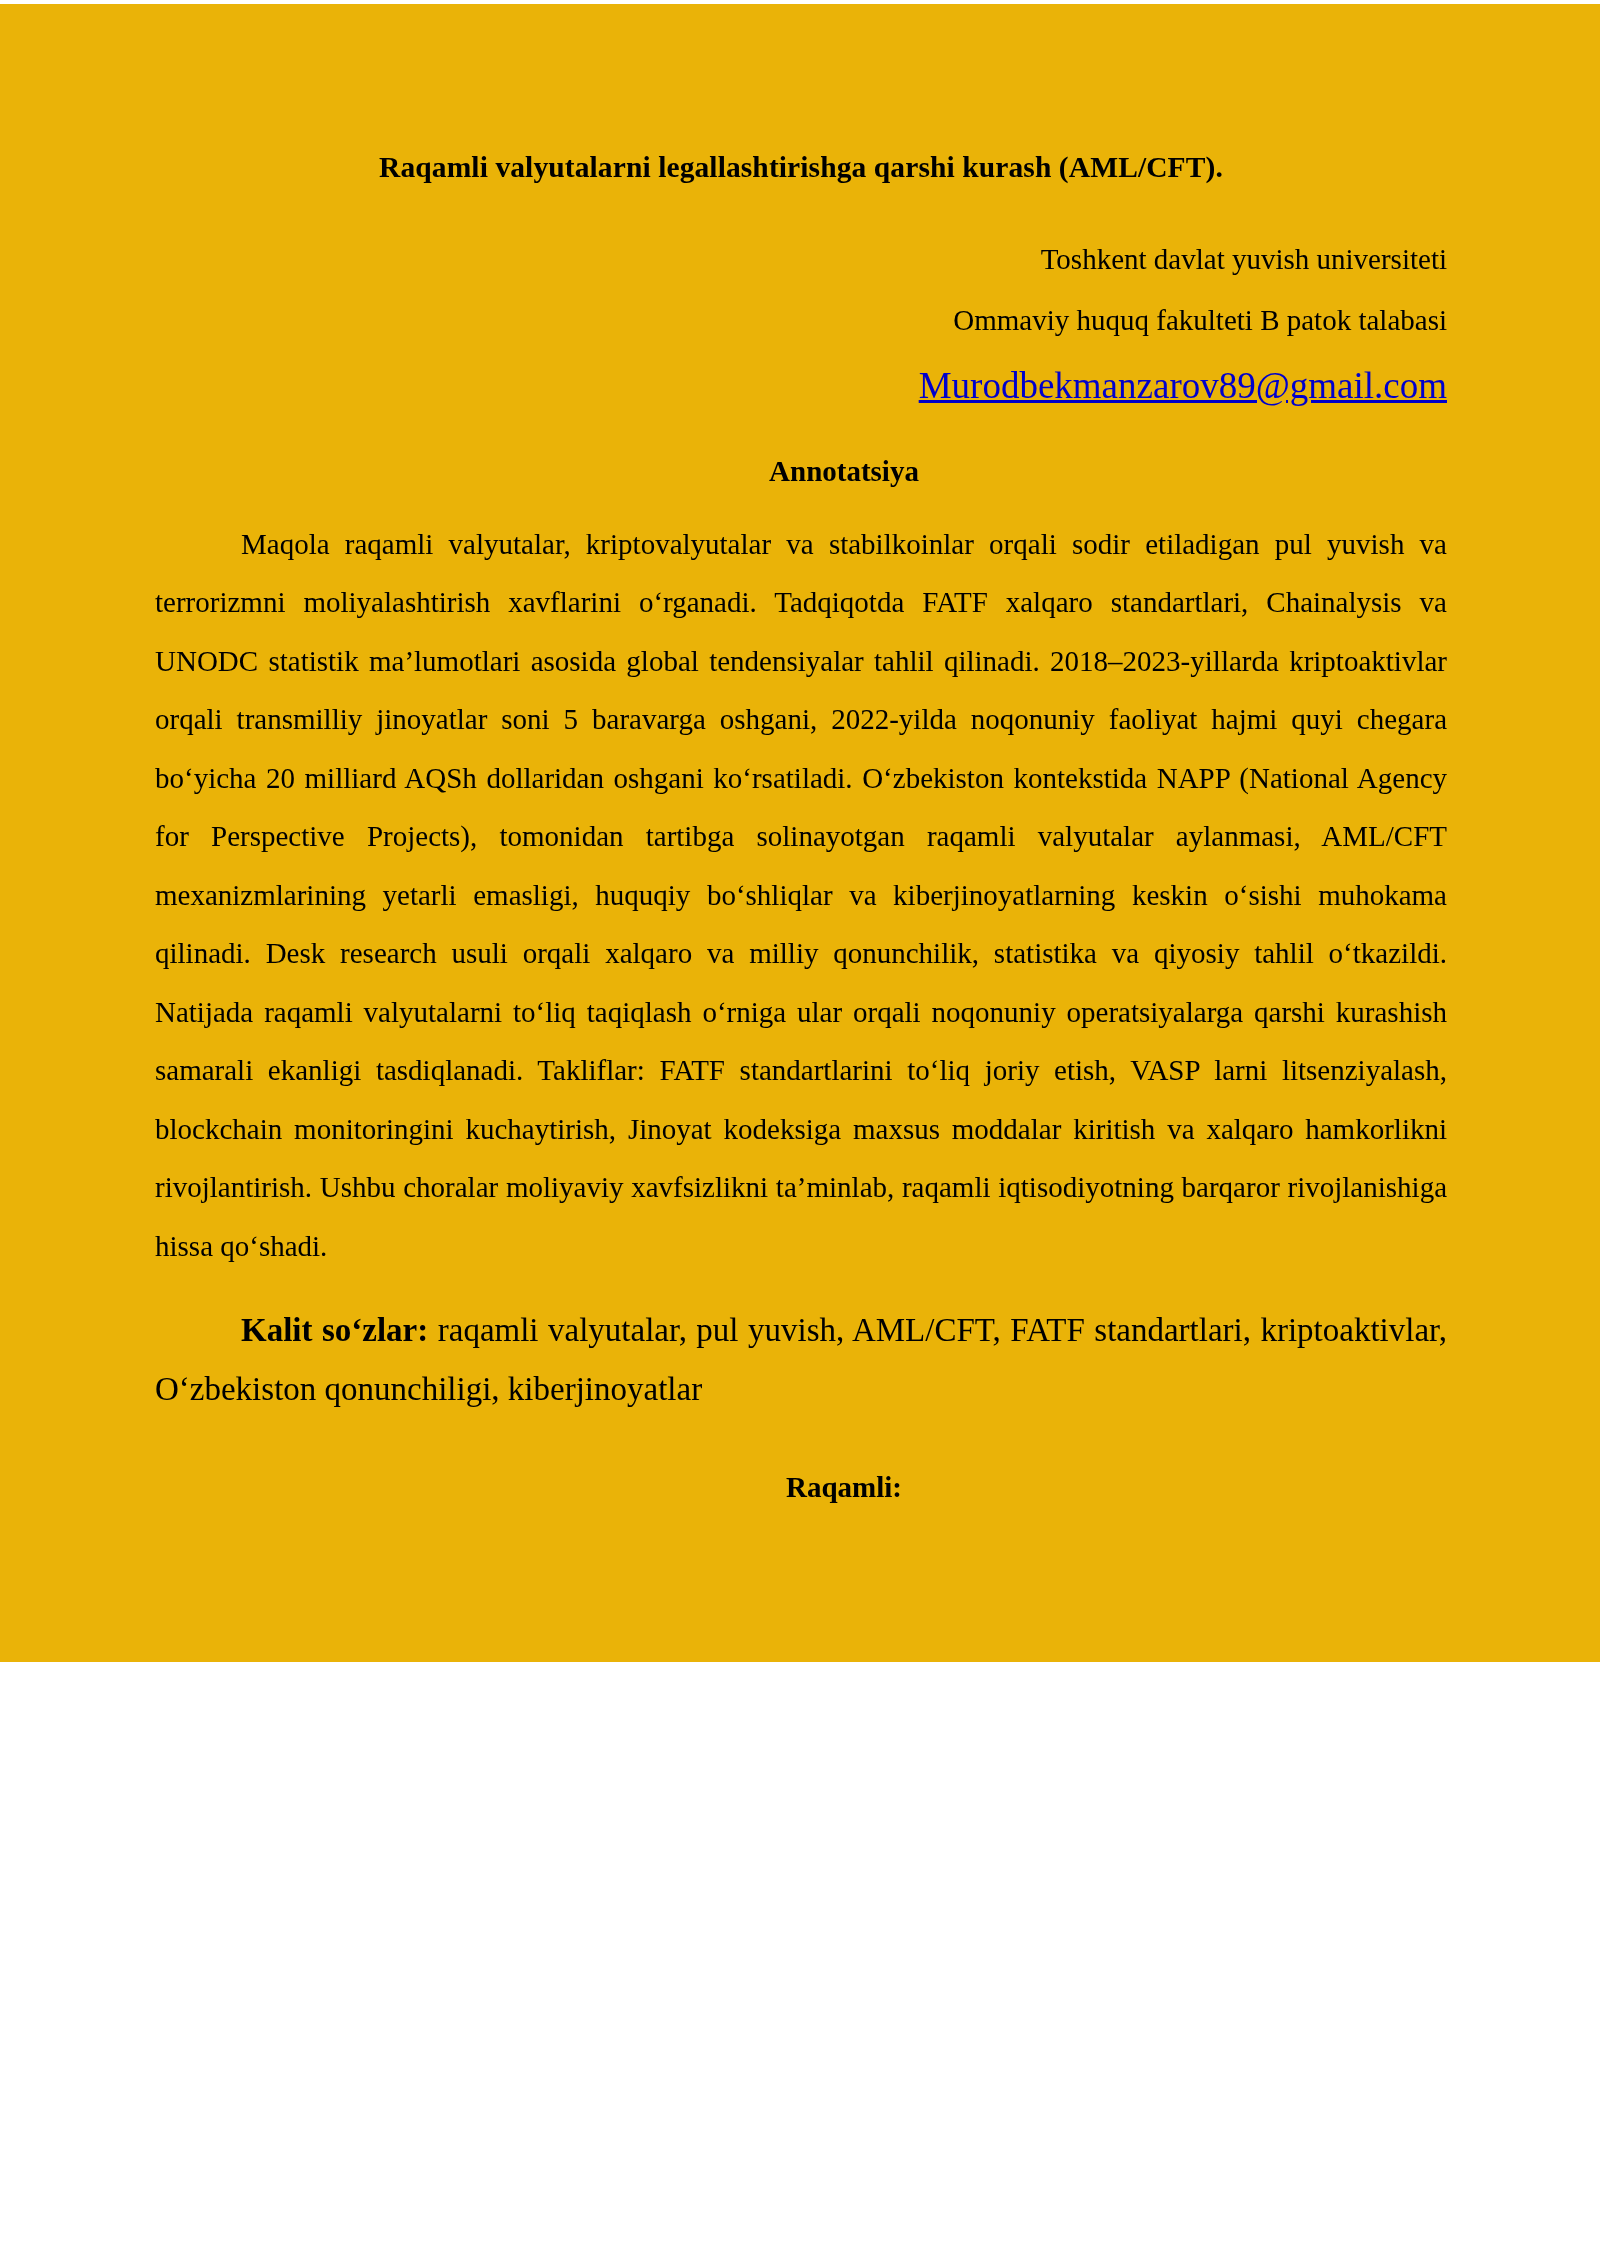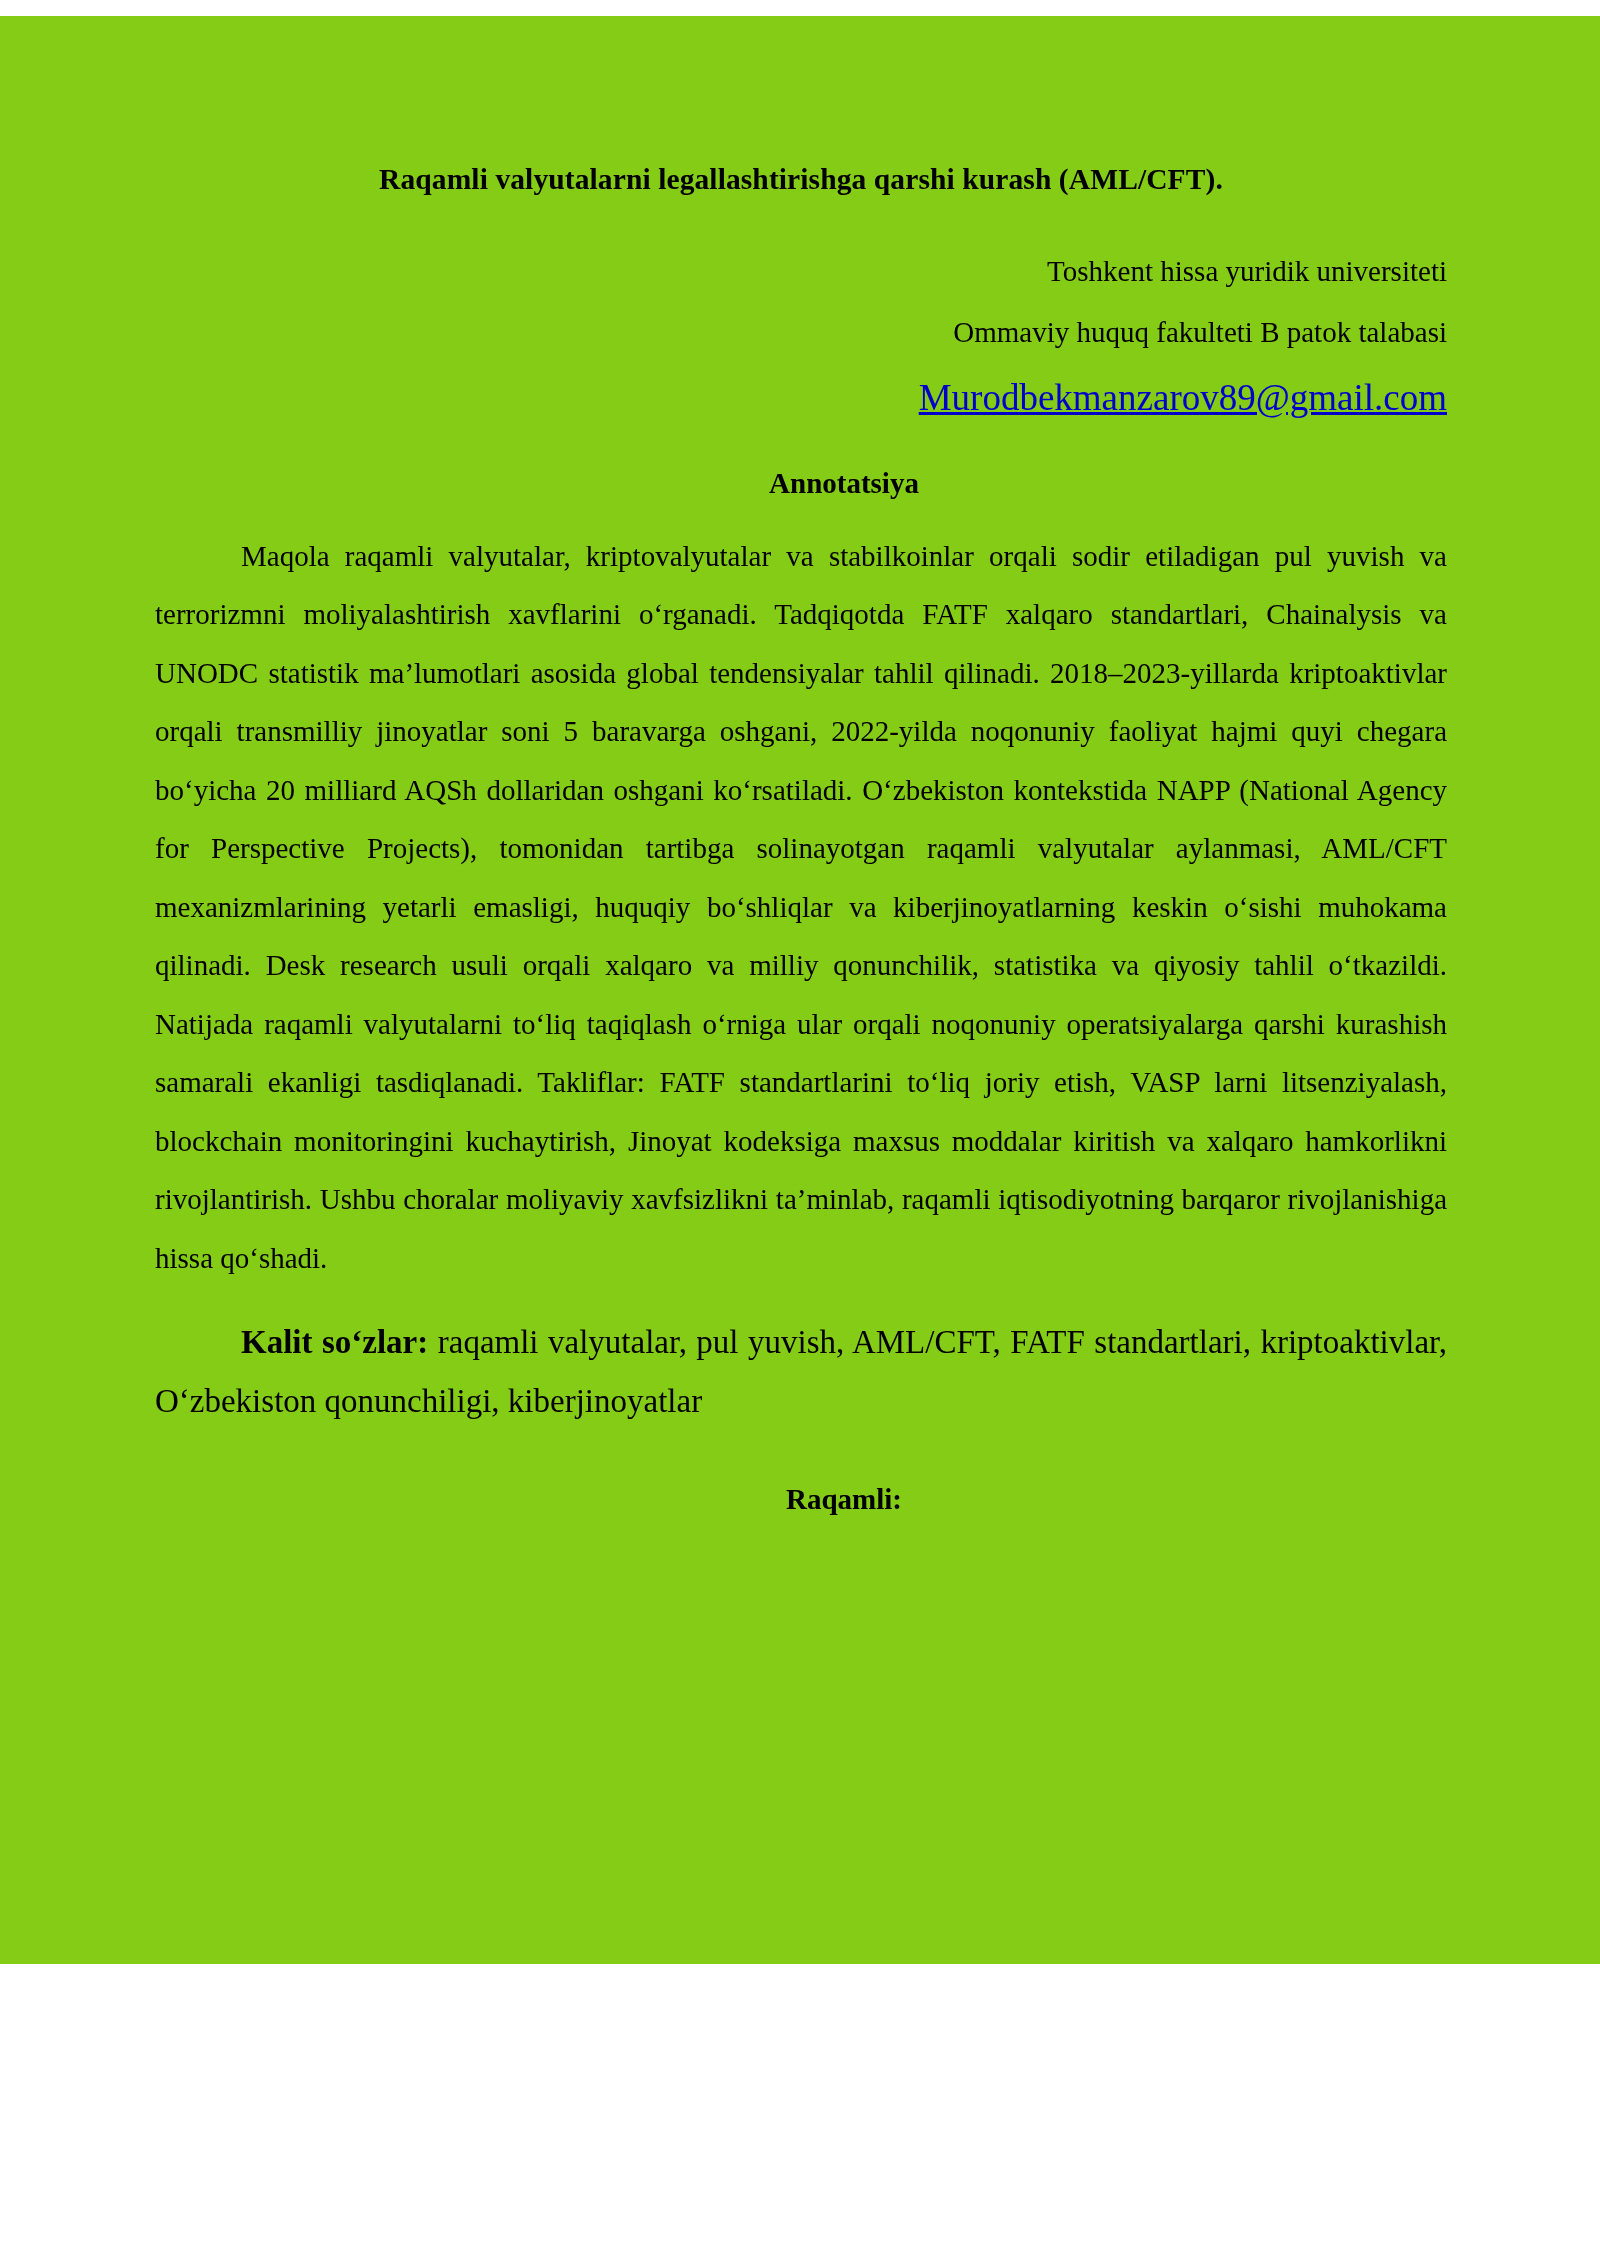--- a/index.html
+++ b/index.html
@@ -7,23 +7,23 @@
     padding: 0;
     background: #ffffff;
   }
   body {
     font-family: "Liberation Serif", "DejaVu Serif", serif;
     color: #000000;
   }
   .page {
     position: relative;
     width: 1600px;
-    height: 1948px;
-    margin: 16px auto;
-    background: #84cc16;
+    height: 1658px;
+    margin: 4px auto;
+    background: #eab308;
     box-sizing: border-box;
     padding: 0;
     overflow: hidden;
   }
   .content {
     position: absolute;
     left: 155px;
     top: 0;
     width: 1292px;
   }
@@ -96,21 +96,21 @@
 </style>
 </head>
 <body>
 
 <div class="page">
   <div class="content">
 
     <h1 class="doc-title">Raqamli valyutalarni legallashtirishga qarshi kurash (AML/CFT).</h1>
 
     <div class="affil-block">
-      <p class="affil-line">Toshkent hissa yuridik universiteti</p>
+      <p class="affil-line">Toshkent davlat yuvish universiteti</p>
       <p class="affil-line">Ommaviy huquq fakulteti B patok talabasi</p>
       <p class="affil-line">
         <a class="email-link" href="#">Murodbekmanzarov89@gmail.com</a>
       </p>
     </div>
 
     <h2 class="section-heading heading-annotatsiya">Annotatsiya</h2>
 
     <p class="body-para">Maqola raqamli valyutalar, kriptovalyutalar va stabilkoinlar orqali sodir etiladigan pul yuvish va terrorizmni moliyalashtirish xavflarini o‘rganadi. Tadqiqotda FATF xalqaro standartlari, Chainalysis va UNODC statistik ma’lumotlari asosida global tendensiyalar tahlil qilinadi. 2018–2023-yillarda kriptoaktivlar orqali transmilliy jinoyatlar soni 5 baravarga oshgani, 2022-yilda noqonuniy faoliyat hajmi quyi chegara bo‘yicha 20 milliard AQSh dollaridan oshgani ko‘rsatiladi. O‘zbekiston kontekstida NAPP (National Agency for Perspective Projects), tomonidan tartibga solinayotgan raqamli valyutalar aylanmasi, AML/CFT mexanizmlarining yetarli emasligi, huquqiy bo‘shliqlar va kiberjinoyatlarning keskin o‘sishi muhokama qilinadi. Desk research usuli orqali xalqaro va milliy qonunchilik, statistika va qiyosiy tahlil o‘tkazildi. Natijada raqamli valyutalarni to‘liq taqiqlash o‘rniga ular orqali noqonuniy operatsiyalarga qarshi kurashish samarali ekanligi tasdiqlanadi. Takliflar: FATF standartlarini to‘liq joriy etish, VASP larni litsenziyalash, blockchain monitoringini kuchaytirish, Jinoyat kodeksiga maxsus moddalar kiritish va xalqaro hamkorlikni rivojlantirish. Ushbu choralar moliyaviy xavfsizlikni ta’minlab, raqamli iqtisodiyotning barqaror rivojlanishiga hissa qo‘shadi.</p>
 

